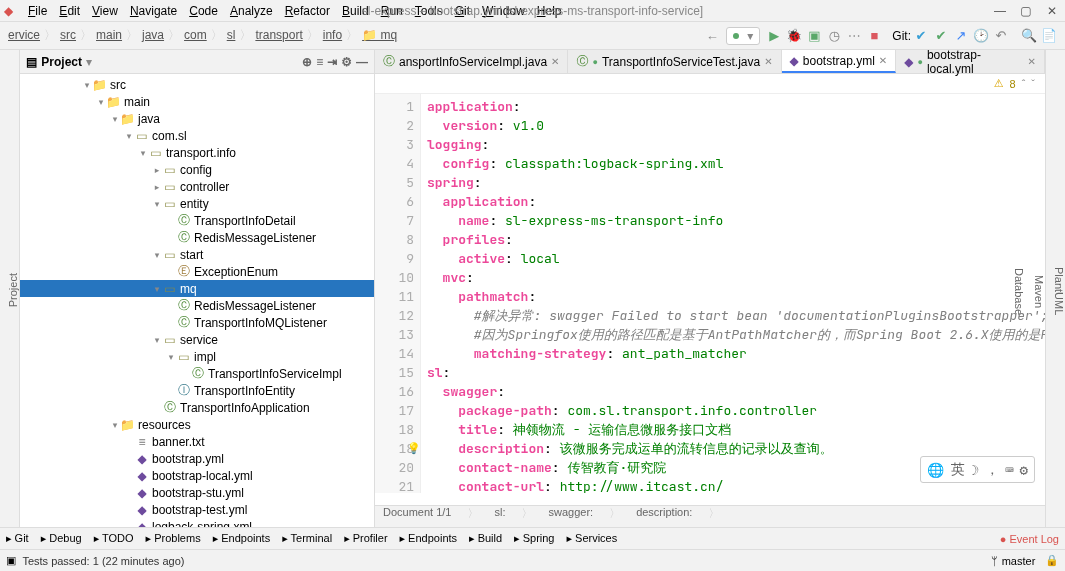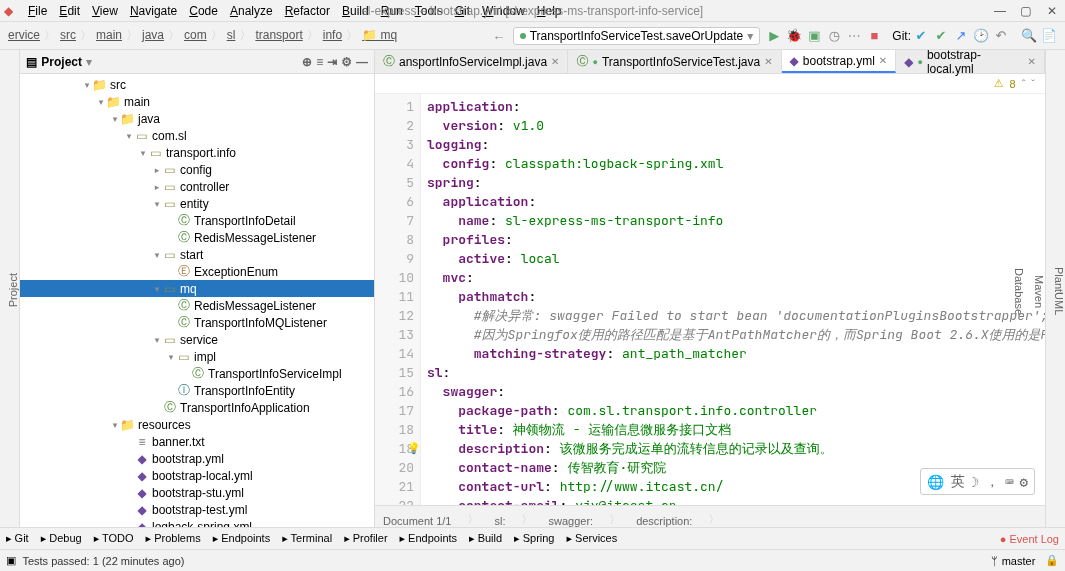--- a/index.html
+++ b/index.html
@@ -49,27 +49,27 @@
 .tab.active { background:#fff; border-bottom:2px solid #3b82f6; }
 .tab .close { color:#888; font-size:10px; }
 .tab .dot-g { color:#59a869; font-size:9px; }
 .info-strip { height:20px; display:flex; align-items:center; justify-content:flex-end; padding:0 10px; font-size:11px; color:#a68a00; gap:6px; border-bottom:1px solid #eee; }
 .info-strip .warn-icon { color:#d9a400; }
 
 .code-wrap { flex:1; display:flex; overflow:hidden; font-family:"JetBrains Mono",Consolas,monospace; font-size:13px; position:relative; }
 .gutter { width:46px; background:#f7f7f7; color:#adadad; text-align:right; padding:3px 6px 3px 0; border-right:1px solid #eee; line-height:19px; }
 .gutter .bulb { position:absolute; left:32px; top:calc(3px + 18*19px); color:#d9a400; font-size:11px; }
 .code { flex:1; padding:3px 6px; line-height:19px; white-space:pre; overflow:hidden; }
-.k-key { color:#701a75; font-weight:bold; }
+.k-key { color:#ec4899; font-weight:bold; }
 .k-val { color:#008000; }
 .k-com { color:#808080; font-style:italic; }
 
 .overlay-widget { position:absolute; right:10px; bottom:10px; background:#fff; border:1px solid #ccc; border-radius:3px; padding:3px 6px; display:flex; gap:6px; align-items:center; font-size:14px; color:#666; }
 
-.breadcrumb-status { height:22px; background:#f2f2f2; border-top:1px solid #ddd; display:flex; align-items:flex-end; padding:0 8px; font-size:11px; color:#666; gap:16px; }
+.breadcrumb-status { height:22px; background:#f2f2f2; border-top:1px solid #ddd; display:flex; align-items:flex-start; padding:0 8px; font-size:11px; color:#666; gap:16px;margin-top:12px; }
 .breadcrumb-status .sep{ color:#ccc; }
 
 .bottom-tools { height:22px; background:#f2f2f2; border-top:1px solid #ddd; display:flex; align-items:center; padding:0 6px; gap:12px; font-size:11px; }
 .bottom-tools span { cursor:pointer; display:inline-flex; align-items:center; gap:3px; }
 .event-log { margin-left:auto; color:#d9534f; }
 
 .statusbar { height:22px; background:#f2f2f2; border-top:1px solid #ddd; display:flex; align-items:center; padding:0 6px; font-size:11px; }
 .statusbar .pass { color:#333; }
 .statusbar .git-br { margin-left:auto; display:flex; align-items:center; gap:4px; }
 </style>
@@ -86,21 +86,20 @@
     <span>✕</span>
   </div>
 </div>
 
 <div class="navbar">
   <span id="crumbs"><span class="crumb">ervice</span><span class="crumb-sep">〉</span><span class="crumb">src</span><span class="crumb-sep">〉</span><span class="crumb">main</span><span class="crumb-sep">〉</span><span class="crumb">java</span><span class="crumb-sep">〉</span><span class="crumb">com</span><span class="crumb-sep">〉</span><span class="crumb">sl</span><span class="crumb-sep">〉</span><span class="crumb">transport</span><span class="crumb-sep">〉</span><span class="crumb">info</span><span class="crumb-sep">〉</span><span class="crumb">📁 mq</span></span>
   <span class="spacer"></span>
   <span class="tb-icon gray">←</span>
   <div class="run-config">
     <span class="dot"></span>
-    <span>TransportInfoServiceTest.saveOrUpdate</span>
     <span style="margin-left:4px;color:#888;">▾</span>
   </div>
   <span class="tb-icon green">▶</span>
   <span class="tb-icon green">🐞</span>
   <span class="tb-icon green">▣</span>
   <span class="tb-icon gray">◷</span>
   <span class="tb-icon gray">⋯</span>
   <span class="tb-icon red">■</span>
   <span style="width:8px;"></span>
   <span>Git:</span>

